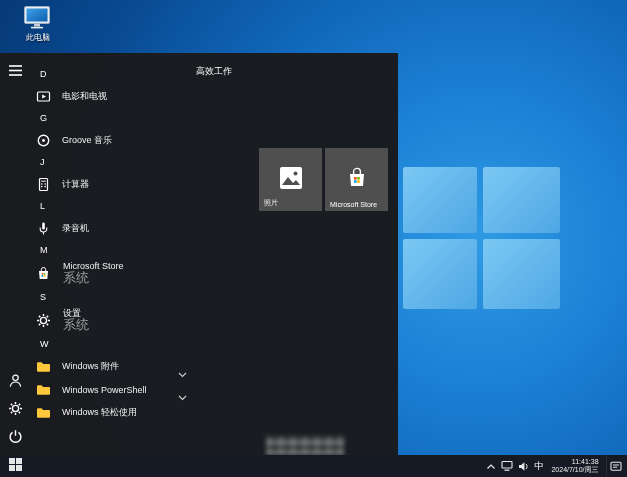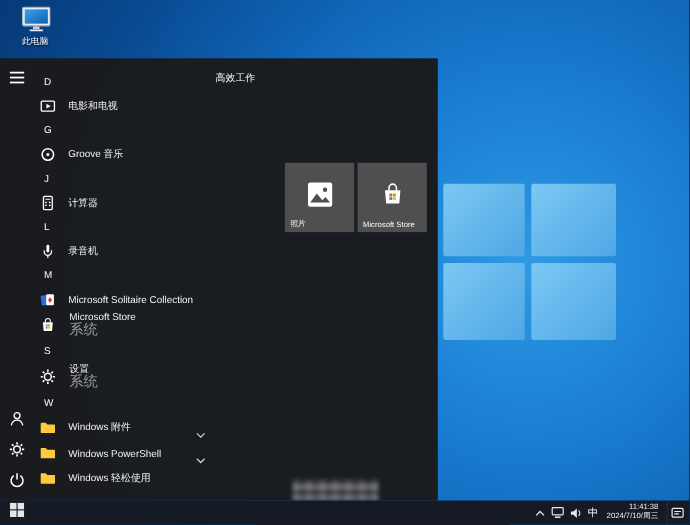--- a/index.html
+++ b/index.html
@@ -7,21 +7,21 @@
     font-family:"Liberation Sans",sans-serif;
     background:radial-gradient(circle at 480px 240px,#2f9ae4 0%,#1b7fd4 28%,#0f63b4 55%,#094a92 78%,#063a78 100%);}
   
   .wlogo{position:absolute;left:403px;top:167px;width:157px;height:142px;}
   .pane{position:absolute;border-radius:2px;background:linear-gradient(135deg,#7cc8f4,#4ea7e4);}
   .p-tl{left:0;top:0;width:74px;height:66px;}
   .p-tr{left:80px;top:0;width:77px;height:66px;}
   .p-bl{left:0;top:72px;width:74px;height:70px;}
   .p-br{left:80px;top:72px;width:77px;height:70px;}
   
-  .desk-icon{position:absolute;left:20px;top:6px;width:46px;text-align:left;color:#fff;font-size:8px;
+  .desk-icon{position:absolute;left:4px;top:6px;width:46px;text-align:right;color:#fff;font-size:8px;
     text-shadow:0 1px 2px rgba(0,0,0,.85);cursor:default;}
   .desk-icon .glyph{display:inline-block;}
   .desk-icon .dlabel{display:block;margin-top:1px;}
   
   .start{position:absolute;left:0;top:53px;width:398px;height:402px;background:rgba(26,27,29,0.975);
     color:#f2f2f2;overflow:hidden;}
   .rail-icon{position:absolute;left:8px;width:15px;height:15px;}
   .r-menu{top:10px;}
   .r-user{top:320px;}
   .r-gear{top:348px;}
@@ -190,30 +190,20 @@
             <line x1="7.5" y1="11.4" x2="7.5" y2="13.5" stroke="#fff" stroke-width="1.1"></line>
           </svg>
         </span>
         <span class="lbl">录音机</span>
       </div>
 
       <div class="row sec">
         <span>M</span>
       </div>
 
-      <div class="row app">
-        <span class="ic">
-          <svg width="15" height="15" viewBox="0 0 15 15">
-            <rect x="1.5" y="3.5" width="6.5" height="9" rx="1" fill="#2f6fd6" transform="rotate(-10 4.8 8)"></rect>
-            <rect x="6" y="2.5" width="7" height="10" rx="1" fill="#fff"></rect>
-            <path d="M9.5 5.2l1.9 2.5-1.9 2.5-1.9-2.5z" fill="#d43b2f"></path>
-          </svg>
-        </span>
-        <span class="lbl">Microsoft Solitaire Collection</span>
-      </div>
 
       <div class="row app2">
         <span class="ic">
           <svg width="15" height="15" viewBox="0 0 15 15">
             <path d="M5.3 5V3.7a2.2 2.2 0 0 1 4.4 0V5" fill="none" stroke="#fff" stroke-width="1"></path>
             <path d="M3 5h9l-.7 8H3.7z" fill="#fff"></path>
             <g>
               <rect x="5.6" y="7" width="1.7" height="1.7" fill="#f25022"></rect>
               <rect x="7.7" y="7" width="1.7" height="1.7" fill="#7fba00"></rect>
               <rect x="5.6" y="9.1" width="1.7" height="1.7" fill="#00a4ef"></rect>

